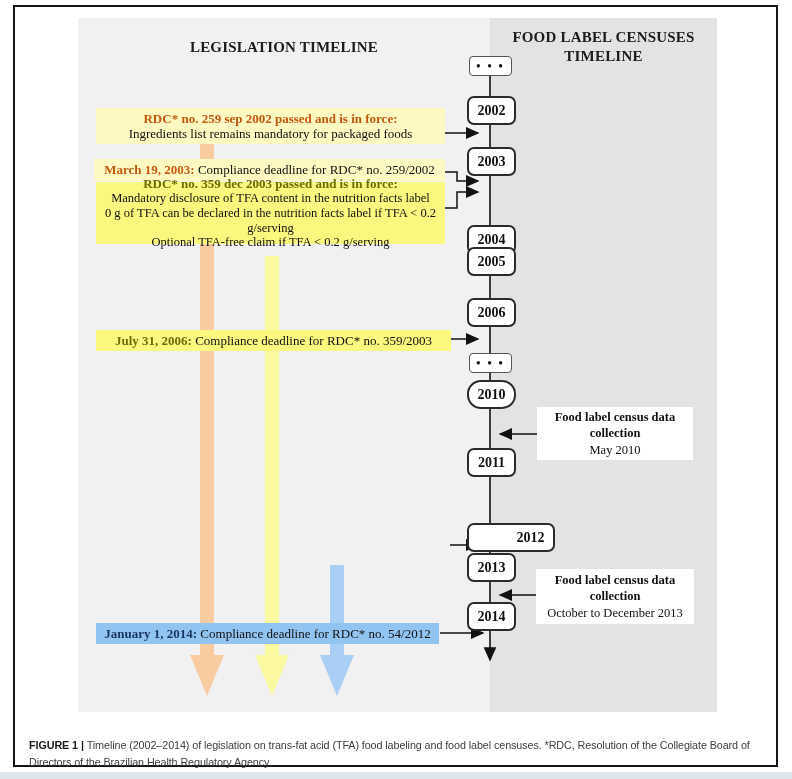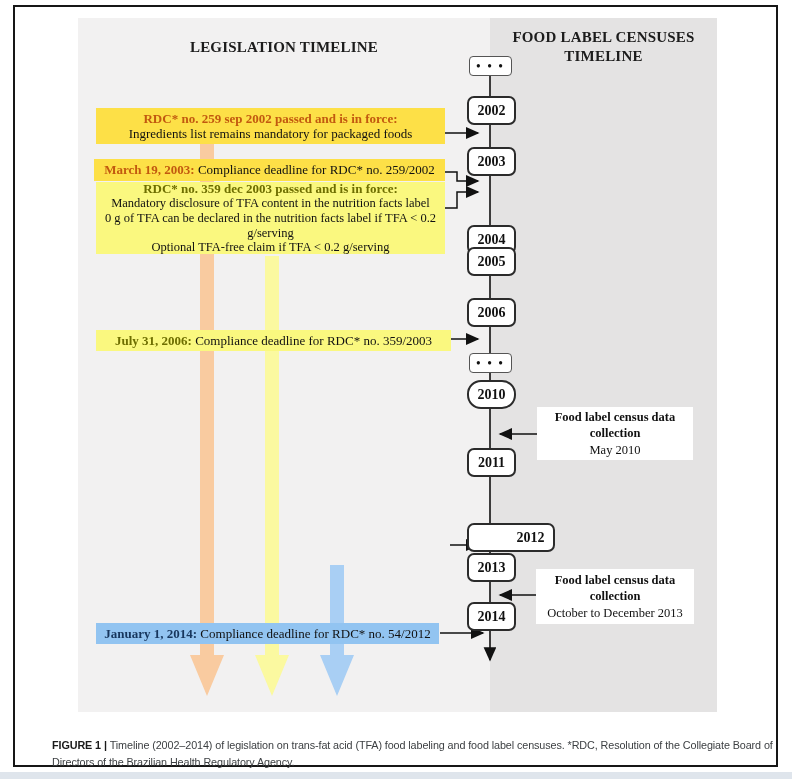--- a/index.html
+++ b/index.html
@@ -13,39 +13,39 @@
   .panel-right{left:490px;top:18px;width:227px;height:694px;background:#e4e3e3;}
   .col-header{position:absolute;z-index:4;font-weight:bold;font-size:15px;color:#1c1c1c;
        text-align:center;letter-spacing:.2px;line-height:1.25;}
   .hdr-left{left:78px;top:38px;width:412px;}
   .hdr-right{left:497px;top:28px;width:213px;}
   svg.wires{position:absolute;left:0;top:0;z-index:2;pointer-events:none;}
   .evt{position:absolute;z-index:3;text-align:center;font-size:13px;color:#111;
        display:flex;flex-direction:column;justify-content:center;line-height:1.18;}
   .evt .hd{font-weight:bold;}
   .one-line{white-space:nowrap;}
-  .orange-bg{background:#fde047;}
+  .orange-bg{background:#fef9c3;}
   .yellow-bg{background:#faf87f;}
   .blue-bg{background:#92c4f1;}
   .orange-tx{color:#c2590f;}
   .olive-tx{color:#6e6e00;}
   .navy-tx{color:#17365d;}
   .small-ln{font-size:11px;}
   .census{position:absolute;z-index:3;background:#ffffff;text-align:center;
        font-size:12.5px;color:#111;display:flex;flex-direction:column;justify-content:center;line-height:1.3;}
   .census .t{font-weight:bold;}
   .yr{position:absolute;z-index:5;left:467px;width:45px;height:25px;background:#fff;
        border:2px solid #2b2b2b;border-radius:7px;display:flex;align-items:center;justify-content:center;
        font-weight:bold;font-size:14px;color:#111;}
   .dots{position:absolute;z-index:5;left:469px;width:41px;height:18px;background:#fff;
        border:1.5px solid #555;border-radius:4px;display:flex;align-items:center;justify-content:center;
        font-weight:bold;font-size:12px;letter-spacing:2px;color:#111;}
   .caption{position:absolute;left:29px;top:737px;width:737px;z-index:4;
        font-family:"Liberation Sans","DejaVu Sans",sans-serif;font-size:10.8px;color:#3d4043;
-       line-height:1.55;letter-spacing:-0.1px;margin-left:23px;}
+       line-height:1.55;letter-spacing:-0.1px;}
   .caption b{color:#1a1a1a;}
   .bottom-strip{position:absolute;left:0;bottom:0;width:792px;height:7px;background:#dfe5ec;z-index:6;}
 </style>
 </head>
 <body>
 
 <div class="stage">
 
   <div class="panel panel-left"></div>
   <div class="panel panel-right"></div>
@@ -85,21 +85,21 @@
 
   <div class="evt orange-bg" style="left:96px;top:108px;width:349px;height:36px;">
     <div class="hd orange-tx">RDC* no. 259 sep 2002 passed and is in force:</div>
     <div>Ingredients list remains mandatory for packaged foods</div>
   </div>
 
   <div class="evt orange-bg one-line" style="left:94px;top:159px;width:351px;height:22px;">
     <div><span class="hd orange-tx">March 19, 2003:</span><span> Compliance deadline for RDC* no. 259/2002</span></div>
   </div>
 
-  <div class="evt yellow-bg" style="left:96px;top:182px;width:349px;height:72px;font-size:12.5px;">
+  <div class="evt yellow-bg" style="left:96px;top:182px;width:349px;height:62px;font-size:12.5px;">
     <div class="hd olive-tx" style="font-size:13px;">RDC* no. 359 dec 2003 passed and is in force:</div>
     <div>Mandatory disclosure of TFA content in the nutrition facts label</div>
     <div>0 g of TFA can be declared in the nutrition facts label if TFA &lt; 0.2 g/serving</div>
     <div>Optional TFA-free claim if TFA &lt; 0.2 g/serving</div>
   </div>
 
   <div class="evt yellow-bg one-line" style="left:96px;top:330px;width:355px;height:21px;">
     <div><span class="hd olive-tx">July 31, 2006:</span><span> Compliance deadline for RDC* no. 359/2003</span></div>
   </div>
 

